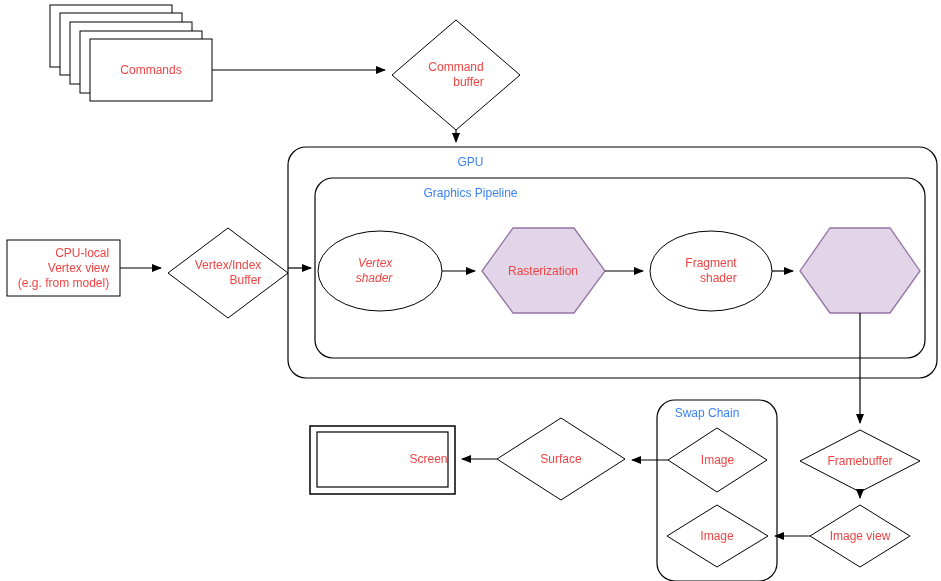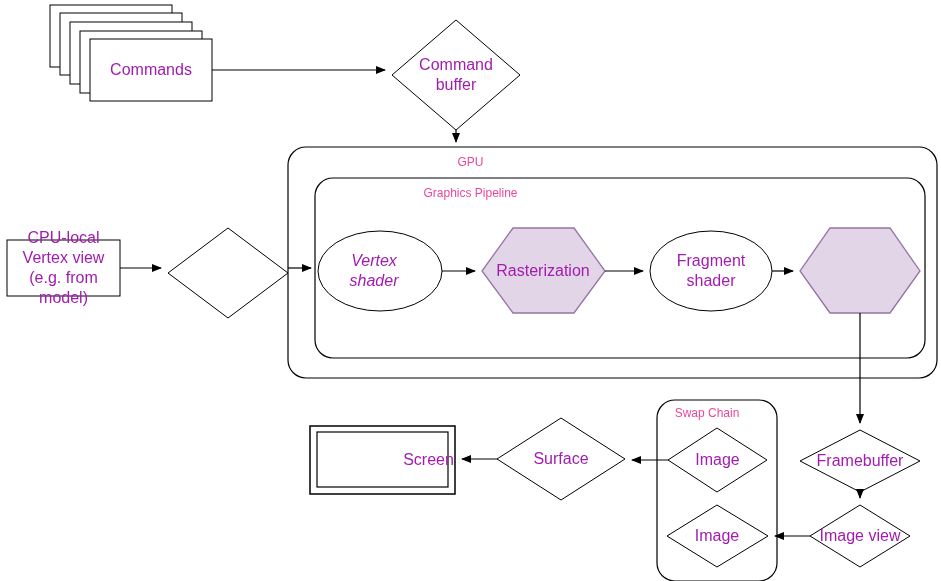--- a/index.html
+++ b/index.html
@@ -9,31 +9,31 @@
     font-family: "Liberation Sans", sans-serif;
     overflow: hidden;
   }
   #diagram-root { position: relative; width: 941px; height: 581px; }
   svg.layer { position:absolute; left:0; top:0; width:941px; height:581px; }
   .node-label {
     position: absolute;
     display: flex;
     align-items: center;
     justify-content: center;
-    text-align: center;
-    font-size: 16px;
-    color: #a21caf;
+    text-align: right;
+    font-size: 12px;
+    color: #ef4444;
     line-height: 1.25;
     white-space: pre-line;
     pointer-events: none;
   }
   .container-title {
     position: absolute;
     font-size: 12px;
-    color: #ec4899;
+    color: #3b82f6;
     text-align: center;
     width: 100%;
     left: 0;
   }
 </style>
 </head>
 <body>
 
 <div id="diagram-root">
 
@@ -105,20 +105,22 @@
   <div class="container-title" style="top:155px;">GPU</div>
   <div class="container-title" style="top:186px;text-align:center;">Graphics Pipeline</div>
   <div class="container-title" style="top:406px; left:657px; width:100px;">Swap Chain</div>
 
   <div class="node-label" style="left:90px;  top:39px;  width:122px; height:62px;">Commands</div>
   <div class="node-label" style="left:406px; top:45px;  width:100px; height:60px;">Command
 buffer</div>
   <div class="node-label" style="left:7px;   top:240px; width:113px; height:56px;">CPU-local
 Vertex view
 (e.g. from model)</div>
+  <div class="node-label" style="left:178px; top:248px; width:100px; height:50px;">Vertex/Index
+Buffer</div>
   <div class="node-label" style="left:324px; top:246px; width:100px; height:50px;font-style:italic;">Vertex
 shader</div>
   <div class="node-label" style="left:493px; top:256px; width:100px; height:30px;">Rasterization</div>
   <div class="node-label" style="left:661px; top:246px; width:100px; height:50px;">Fragment
 shader</div>
   <div class="node-label" style="left:810px; top:446px; width:100px; height:30px;">Framebuffer</div>
   <div class="node-label" style="left:810px; top:521px; width:100px; height:30px;">Image view</div>
   <div class="node-label" style="left:667px; top:521px; width:100px; height:30px;">Image</div>
   <div class="node-label" style="left:668px; top:445px; width:99px; height:30px;">Image</div>
   <div class="node-label" style="left:511px; top:444px; width:100px; height:30px;">Surface</div>

